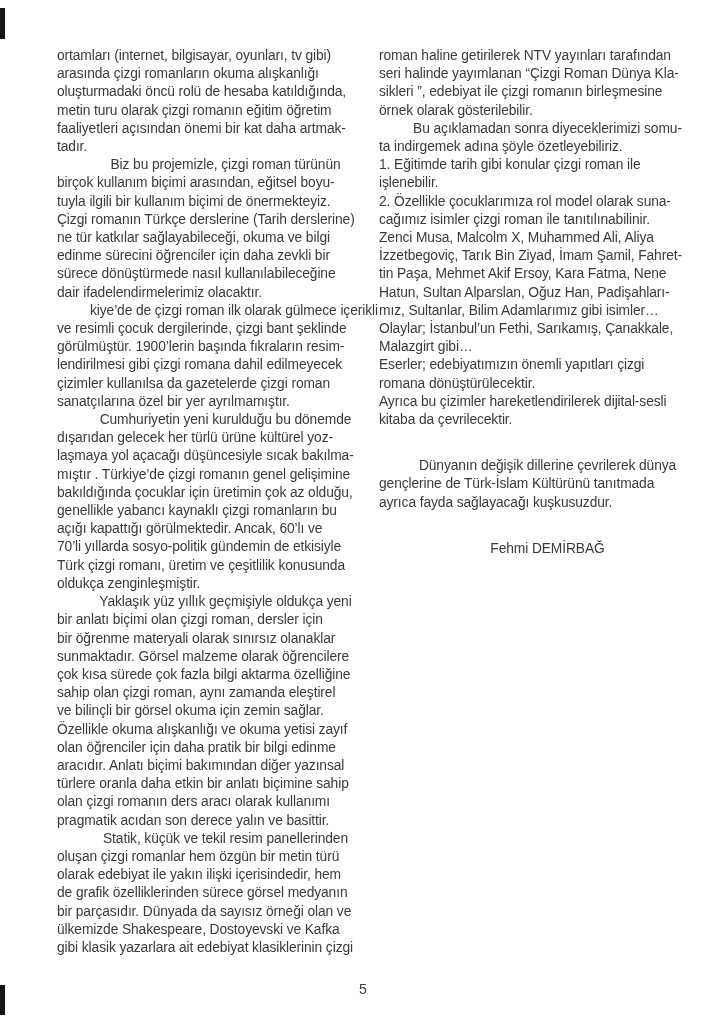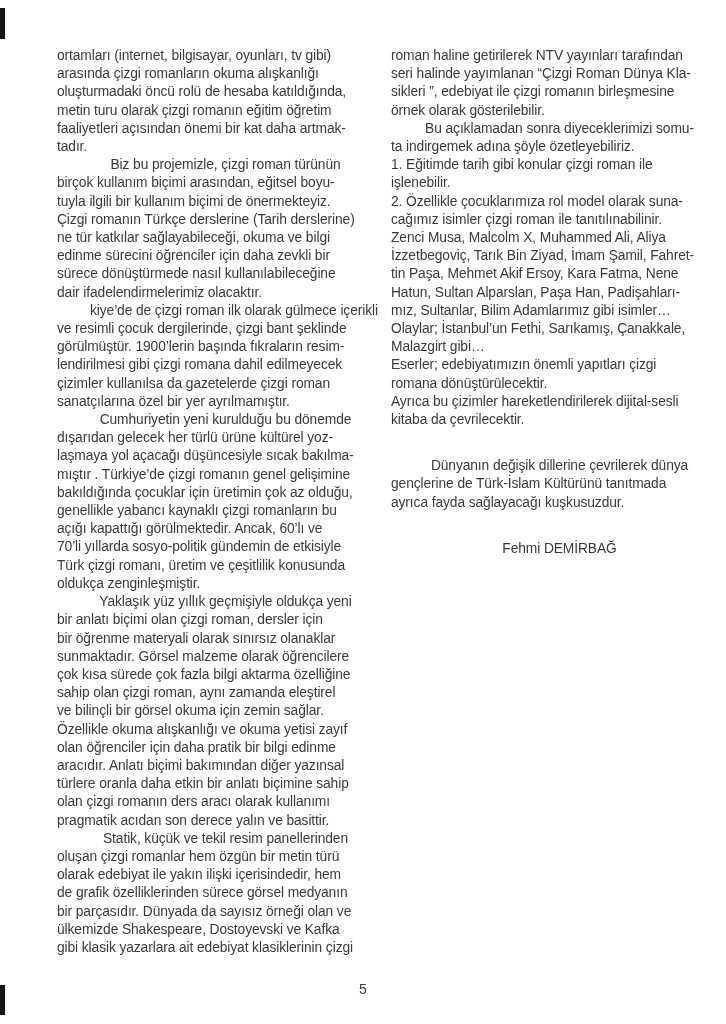--- a/index.html
+++ b/index.html
@@ -9,21 +9,21 @@
     position: relative; overflow: hidden;
     font-family: "Liberation Sans", sans-serif;
   }
   .page {
     position: absolute; inset: 0;
     background: var(--paper, #ffffff);
     color: var(--ink, #3a3a3a);
   }
   .columns {
     position: absolute; left: 57px; top: 47px;
-    display: flex; gap: 30px;
+    display: flex; gap: 18px;
   }
   .column { width: 304px; }
   .line {
     font-size: 13.8px;
     line-height: 18.2px;
     letter-spacing: -0.1px;
     white-space: nowrap;
   }
   .para.indent > .line:first-child { padding-left: 33px; text-align: center; }
   .para.gap { margin-top: 28px; }
@@ -127,21 +127,21 @@
         <div class="para">
           <div class="line">1. Eğitimde tarih gibi konular çizgi roman ile</div>
           <div class="line">işlenebilir.</div>
         </div>
         <div class="para">
           <div class="line">2. Özellikle çocuklarımıza rol model olarak suna-</div>
           <div class="line">cağımız isimler çizgi roman ile tanıtılınabilinir.</div>
           <div class="line">Zenci Musa, Malcolm X, Muhammed Ali, Aliya</div>
           <div class="line">İzzetbegoviç, Tarık Bin Ziyad, İmam Şamil, Fahret-</div>
           <div class="line">tin Paşa, Mehmet Akif Ersoy, Kara Fatma, Nene</div>
-          <div class="line">Hatun, Sultan Alparslan, Paşa Han, Padişahları-</div>
+          <div class="line">Hatun, Sultan Alparslan, Oğuz Han, Padişahları-</div>
           <div class="line">mız, Sultanlar, Bilim Adamlarımız gibi isimler…</div>
           <div class="line">Olaylar; İstanbul’un Fethi, Sarıkamış, Çanakkale,</div>
           <div class="line">Malazgirt gibi…</div>
           <div class="line">Eserler; edebiyatımızın önemli yapıtları çizgi</div>
           <div class="line">romana dönüştürülecektir.</div>
           <div class="line">Ayrıca bu çizimler hareketlendirilerek dijital-sesli</div>
           <div class="line">kitaba da çevrilecektir.</div>
         </div>
         <div class="para indent gap">
           <div class="line">Dünyanın değişik dillerine çevrilerek dünya</div>

